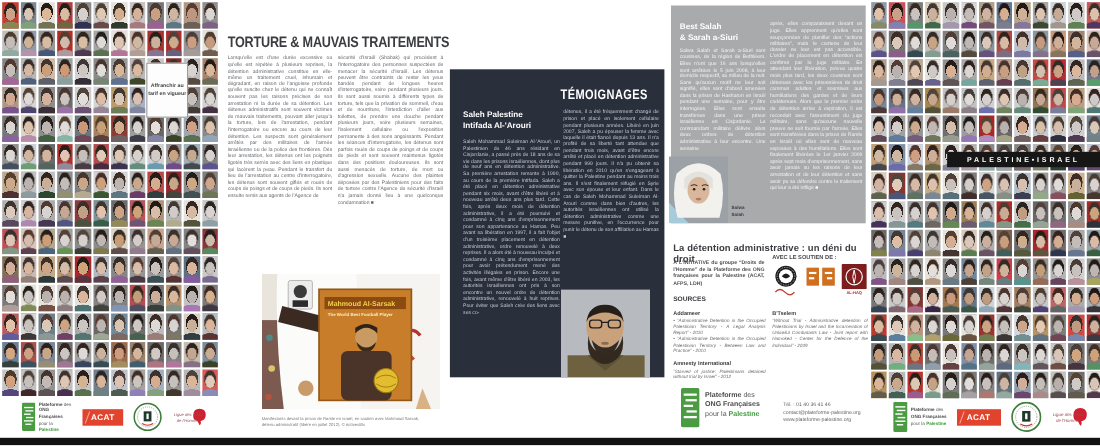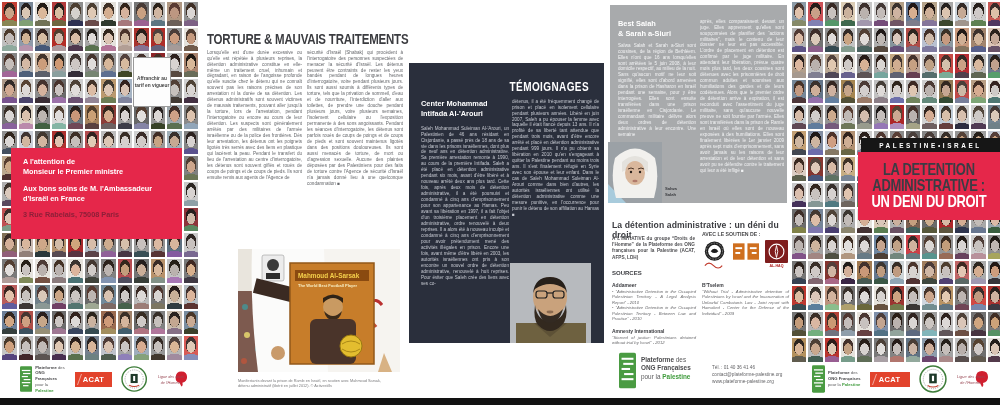--- a/index.html
+++ b/index.html
@@ -268,29 +268,20 @@
         <div style="background: radial-gradient(30% 24% at 50% 46%, rgb(218, 195, 179) 97%, transparent 100%), radial-gradient(38% 34% at 50% 36%, rgb(79, 60, 56) 97%, transparent 100%), radial-gradient(75% 30% at 50% 104%, rgb(78, 92, 79) 97%, transparent 100%), linear-gradient(rgb(190, 194, 203), rgb(190, 194, 203));"></div>
         <div style="background: radial-gradient(30% 24% at 50% 46%, rgb(203, 197, 194) 97%, transparent 100%), radial-gradient(38% 34% at 50% 36%, rgb(64, 45, 35) 97%, transparent 100%), radial-gradient(75% 30% at 50% 104%, rgb(143, 128, 185) 97%, transparent 100%), linear-gradient(rgb(164, 164, 164), rgb(164, 164, 164));"></div>
         <div style="background: radial-gradient(30% 24% at 50% 46%, rgb(215, 172, 145) 97%, transparent 100%), radial-gradient(38% 34% at 50% 36%, rgb(60, 50, 44) 97%, transparent 100%), radial-gradient(75% 30% at 50% 104%, rgb(133, 161, 123) 97%, transparent 100%), linear-gradient(rgb(160, 174, 189), rgb(160, 174, 189));"></div>
         <div style="background: radial-gradient(30% 24% at 50% 46%, rgb(199, 193, 190) 97%, transparent 100%), radial-gradient(38% 34% at 50% 36%, rgb(51, 40, 35) 97%, transparent 100%), radial-gradient(75% 30% at 50% 104%, rgb(65, 55, 45) 97%, transparent 100%), linear-gradient(rgb(150, 150, 150), rgb(150, 150, 150));"></div>
         <div style="background: radial-gradient(30% 24% at 50% 46%, rgb(218, 182, 150) 97%, transparent 100%), radial-gradient(38% 34% at 50% 36%, rgb(79, 64, 60) 97%, transparent 100%), radial-gradient(75% 30% at 50% 104%, rgb(161, 139, 159) 97%, transparent 100%), linear-gradient(rgb(184, 184, 184), rgb(184, 184, 184));"></div>
         <div style="background: radial-gradient(30% 24% at 50% 46%, rgb(225, 202, 183) 97%, transparent 100%), radial-gradient(38% 34% at 50% 36%, rgb(64, 52, 49) 97%, transparent 100%), radial-gradient(75% 30% at 50% 104%, rgb(135, 141, 184) 97%, transparent 100%), linear-gradient(rgb(215, 91, 86), rgb(215, 91, 86));"></div>
       </div>
     <div class="abs stamp">
       <span>Affranchir au tarif en vigueur</span>
     </div>
-    <div class="abs addr">
-      <div>A l'attention de</div>
-      <div>Monsieur le Premier ministre</div>
-      <div class="gap"></div>
-      <div>Aux bons soins de M. l'Ambassadeur</div>
-      <div>d'Israël en France</div>
-      <div class="gap"></div>
-      <div class="street">3 Rue Rabelais, 75008 Paris</div>
-    </div>
 
     <div class="abs logo-row logos-a">
       <div class="pl-mini">
         <svg width="13" height="28" viewBox="0 0 20 42">
           <rect width="20" height="42" rx="2" fill="#4a9b42"></rect>
           <rect x="3" y="6" width="14" height="2" fill="#fff"></rect>
             <rect x="5" y="11" width="12" height="2" fill="#fff"></rect>
           <rect x="3" y="16" width="10" height="2" fill="#fff"></rect>
             <rect x="6" y="21" width="11" height="2" fill="#fff"></rect>
           <rect x="3" y="26" width="14" height="2" fill="#fff"></rect>
@@ -357,21 +348,21 @@
         <circle cx="40" cy="104" r="7" fill="#c99a6a"></circle>
         <path d="M146 104 l8 19 l-14 0 Z" fill="#d8b284"></path>
       </svg>
     </div>
     <p class="abs photo-b-cap">Manifestants devant la prison de Ramle en Israël, en soutien avec Mahmoud Sarsak, détenu administratif (libéré en juillet 2012). © Activestills</p>
   </section>
 
   <section class="abs panel-c">
     <h2 class="abs tem-title">TÉMOIGNAGES</h2>
     <h3 class="abs saleh-name">
-      <span>Center Mohammad</span><br>
+      <span>Saleh Palestine</span><br>
       <span>Intifada Al-'Arouri</span>
     </h3>
     <p class="abs body-sm saleh-col1">Saleh Mohammad Suleiman Al-'Arouri, un Palestinien de 46 ans résidant en Cisjordanie, a passé près de 18 ans de sa vie dans les prisons israéliennes, dont plus de neuf ans en détention administrative. Sa première arrestation remonte à 1990, au cours de la première Intifada. Saleh a été placé en détention administrative pendant six mois, avant d'être libéré et à nouveau arrêté deux ans plus tard. Cette fois, après deux mois de détention administrative, il a été poursuivi et condamné à cinq ans d'emprisonnement pour son appartenance au Hamas. Peu avant sa libération en 1997, il a fait l'objet d'un troisième placement en détention administrative, ordre renouvelé à deux reprises. Il a alors été à nouveau inculpé et condamné à cinq ans d'emprisonnement pour avoir prétendument mené des activités illégales en prison. Encore une fois, avant même d'être libéré en 2003, les autorités israéliennes ont pris à son encontre un nouvel ordre de détention administrative, renouvelé à huit reprises. Pour éviter que Saleh crée des liens avec ses co-</p>
     <p class="abs body-sm saleh-col2">détenus, il a été fréquemment changé de prison et placé en isolement cellulaire pendant plusieurs années. Libéré en juin 2007, Saleh a pu épouser la femme avec laquelle il était fiancé depuis 13 ans. Il n'a profité de sa liberté tant attendue que pendant trois mois, avant d'être encore arrêté et placé en détention administrative pendant 999 jours. Il n'a pu obtenir sa libération en 2010 qu'en s'engageant à quitter la Palestine pendant au moins trois ans. Il s'est finalement réfugié en Syrie avec son épouse et leur enfant. Dans le cas de Saleh Mohammad Suleiman Al-Arouri comme dans bien d'autres, les autorités israéliennes ont utilisé la détention administrative comme une mesure punitive, en l'occurrence pour punir le détenu de son affiliation au Hamas ■</p>
     <div class="abs saleh-photo">
       <svg width="81" height="80" viewBox="0 0 81 80">
         <rect width="81" height="80" fill="#b7babe"></rect>
         <rect x="6" y="60" width="70" height="20" fill="#6e6140"></rect>
         <path d="M24 60 L40 74 L57 60 Z" fill="#5d5136"></path>
         <ellipse cx="40" cy="34" rx="17" ry="20" fill="#c9a27c"></ellipse>
@@ -660,25 +651,20 @@
         <div style="background: radial-gradient(30% 24% at 50% 46%, rgb(204, 181, 165) 97%, transparent 100%), radial-gradient(38% 34% at 50% 36%, rgb(74, 62, 54) 97%, transparent 100%), radial-gradient(75% 30% at 50% 104%, rgb(147, 169, 157) 97%, transparent 100%), linear-gradient(rgb(97, 114, 131), rgb(97, 114, 131));"></div>
         <div style="background: radial-gradient(30% 24% at 50% 46%, rgb(207, 175, 155) 97%, transparent 100%), radial-gradient(38% 34% at 50% 36%, rgb(42, 29, 25) 97%, transparent 100%), radial-gradient(75% 30% at 50% 104%, rgb(107, 69, 108) 97%, transparent 100%), linear-gradient(rgb(142, 157, 172), rgb(142, 157, 172));"></div>
         <div style="background: radial-gradient(30% 24% at 50% 46%, rgb(197, 190, 186) 97%, transparent 100%), radial-gradient(38% 34% at 50% 36%, rgb(36, 30, 25) 97%, transparent 100%), radial-gradient(75% 30% at 50% 104%, rgb(170, 137, 137) 97%, transparent 100%), linear-gradient(rgb(162, 162, 162), rgb(162, 162, 162));"></div>
         <div style="background: radial-gradient(30% 24% at 50% 46%, rgb(185, 176, 172) 97%, transparent 100%), radial-gradient(38% 34% at 50% 36%, rgb(65, 54, 44) 97%, transparent 100%), radial-gradient(75% 30% at 50% 104%, rgb(88, 78, 77) 97%, transparent 100%), linear-gradient(rgb(194, 194, 194), rgb(194, 194, 194));"></div>
         <div style="background: radial-gradient(30% 24% at 50% 46%, rgb(207, 201, 199) 97%, transparent 100%), radial-gradient(38% 34% at 50% 36%, rgb(86, 66, 49) 97%, transparent 100%), radial-gradient(75% 30% at 50% 104%, rgb(97, 90, 79) 97%, transparent 100%), linear-gradient(rgb(111, 111, 111), rgb(111, 111, 111));"></div>
         <div style="background: radial-gradient(30% 24% at 50% 46%, rgb(218, 197, 181) 97%, transparent 100%), radial-gradient(38% 34% at 50% 36%, rgb(34, 28, 26) 97%, transparent 100%), radial-gradient(75% 30% at 50% 104%, rgb(83, 58, 75) 97%, transparent 100%), linear-gradient(rgb(229, 226, 220), rgb(229, 226, 220));"></div>
       </div>
     <div class="abs cover-bar">
       <span>PALESTINE•ISRAEL</span>
     </div>
-    <div class="abs cover-red">
-      <div class="cov-dark">LA DETENTION</div>
-      <div class="cov-dark">ADMINISTRATIVE :</div>
-      <div class="cov-white">UN DENI DU DROIT</div>
-    </div>
 
     <div class="abs logo-row logos-e">
       <div class="pl-mini">
         <svg width="13" height="28" viewBox="0 0 20 42">
           <rect width="20" height="42" rx="2" fill="#4a9b42"></rect>
           <rect x="3" y="6" width="14" height="2" fill="#fff"></rect>
             <rect x="5" y="11" width="12" height="2" fill="#fff"></rect>
           <rect x="3" y="16" width="10" height="2" fill="#fff"></rect>
             <rect x="6" y="21" width="11" height="2" fill="#fff"></rect>
           <rect x="3" y="26" width="14" height="2" fill="#fff"></rect>

